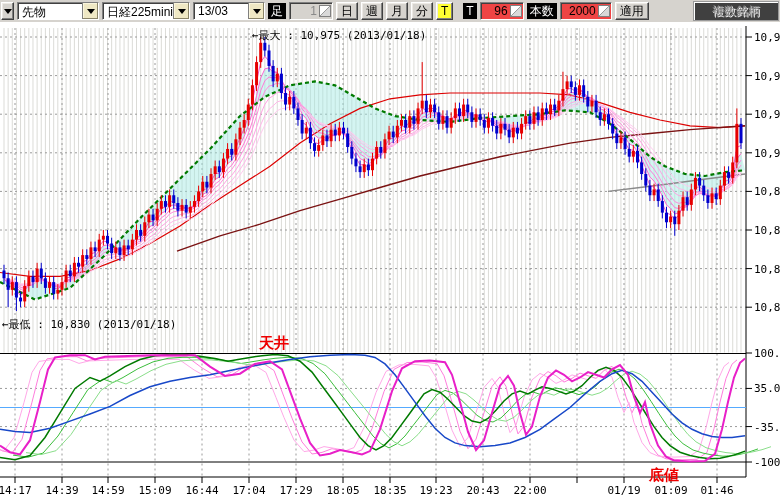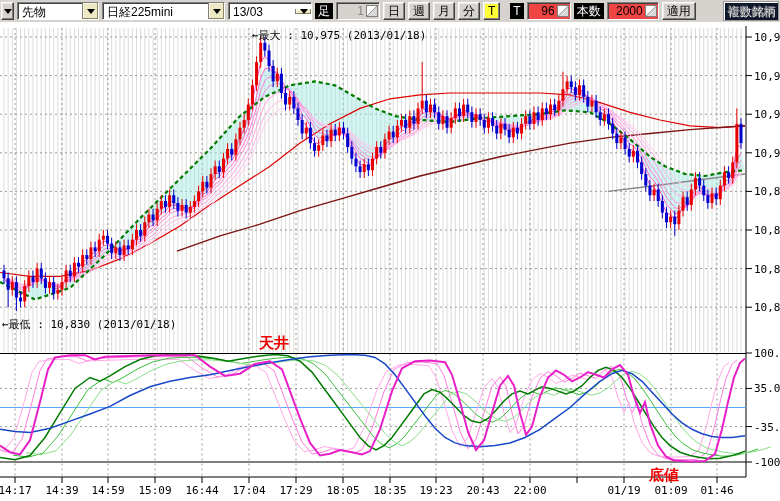--- a/index.html
+++ b/index.html
@@ -26,48 +26,48 @@
        padding:0 3px;font-size:12px;}
   .spin{display:flex;align-items:center;height:18px;box-sizing:border-box;background:#ef4444;
         border:1px solid;border-color:#808080 #ffffff #ffffff #808080;
         box-shadow:inset 1px 1px 0 #404040;padding:0 1px 0 3px;}
   .spin .val{min-width:24px;text-align:right;padding-right:2px;font-size:12px;}
   .spin.dis{background:#d6d3ce;}
   .spin.dis .val{color:#8a8a8a;}
   .spin-icon{width:12px;height:12px;border:1px solid #808080;box-sizing:border-box;
              background:linear-gradient(to bottom right,#ffffff 46%,#9a9a9a 50%,#d9d9d9 54%);}
   .ybtn{background:#ffff33;}
-  .disbtn{height:18px;display:flex;align-items:center;padding:0 3px;color:#8f8f8f;
+  .disbtn{height:18px;display:flex;align-items:center;padding:0 18px;color:#8f8f8f;
           border:1px solid #9a9a9a;box-shadow:inset 1px 1px 0 #ffffff;
-          text-shadow:1px 1px 0 #ffffff;background:#0f172a;}
+          text-shadow:1px 1px 0 #ffffff;background:#404040;}
   .spacer{flex:1;}
   .chart-wrap{position:absolute;top:22px;left:0;width:780px;height:479px;background:#fff;}
   svg text{font-family:"DejaVu Sans Mono","DejaVu Sans",monospace;}
 </style>
 </head>
 <body>
 
 <div class="app">
   <div class="toolbar">
     <div class="btn raised" style="width:13px;padding:0;">
         <span class="arr"></span>
       </div>
     <div class="combo" style="width:82px;">
       <span class="combo-text">先物</span>
       <span class="combo-btn">
           <span class="arr"></span>
         </span>
     </div>
-    <div class="combo" style="width:123px;">
+    <div class="combo" style="width:88px;">
       <span class="combo-text">日経225mini</span>
       <span class="combo-btn">
           <span class="arr"></span>
         </span>
     </div>
-    <div class="combo" style="width:84px;align-items:center;">
+    <div class="combo" style="width:72px;">
       <span class="combo-text">13/03</span>
       <span class="combo-btn">
           <span class="arr"></span>
         </span>
     </div>
     <span class="blk">足</span>
     <div class="spin dis">
       <span class="val">1</span>
       <span class="spin-icon"></span>
     </div>

